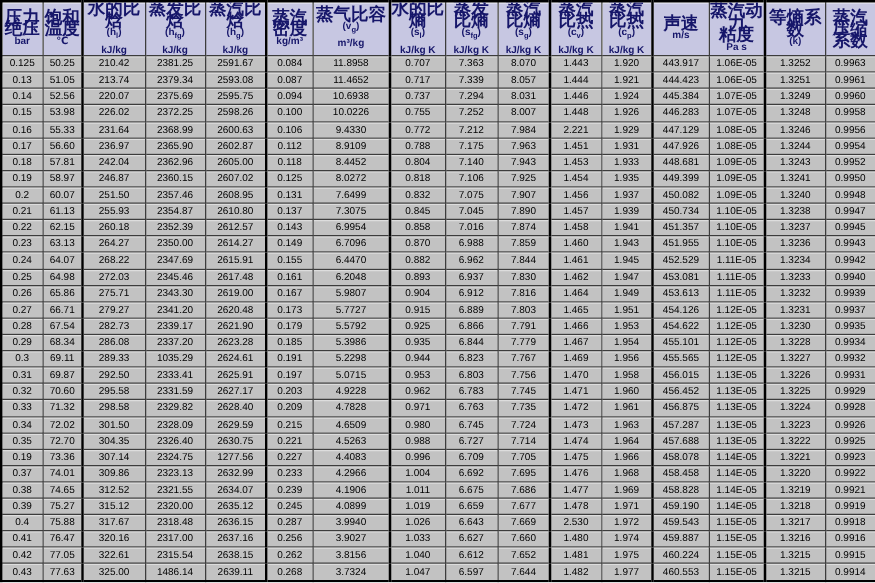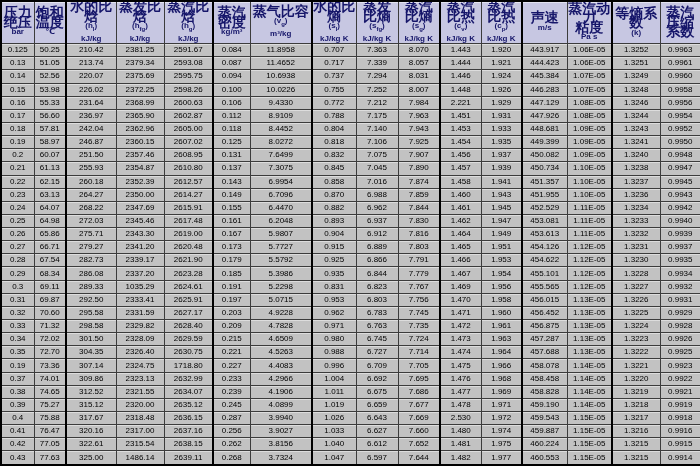--- a/index.html
+++ b/index.html
@@ -463,21 +463,21 @@
           <td>0.9934</td>
         </tr>
         <tr>
           <td>0.3</td>
           <td>69.11</td>
           <td class="gs">289.33</td>
           <td>1035.29</td>
           <td>2624.61</td>
           <td class="gs">0.191</td>
           <td>5.2298</td>
-          <td class="gs">0.831</td>
+          <td class="gs">0.944</td>
           <td>6.823</td>
           <td>7.767</td>
           <td class="gs">1.469</td>
           <td>1.956</td>
           <td class="gs">455.565</td>
           <td>1.12E-05</td>
           <td class="gs">1.3227</td>
           <td>0.9932</td>
         </tr>
         <tr>
@@ -568,21 +568,21 @@
           <td class="gs">457.688</td>
           <td>1.13E-05</td>
           <td class="gs">1.3222</td>
           <td>0.9925</td>
         </tr>
         <tr>
           <td>0.19</td>
           <td>73.36</td>
           <td class="gs">307.14</td>
           <td>2324.75</td>
-          <td>1718.80</td>
+          <td>1277.56</td>
           <td class="gs">0.227</td>
           <td>4.4083</td>
           <td class="gs">0.996</td>
           <td>6.709</td>
           <td>7.705</td>
           <td class="gs">1.475</td>
           <td>1.966</td>
           <td class="gs">458.078</td>
           <td>1.14E-05</td>
           <td class="gs">1.3221</td>

